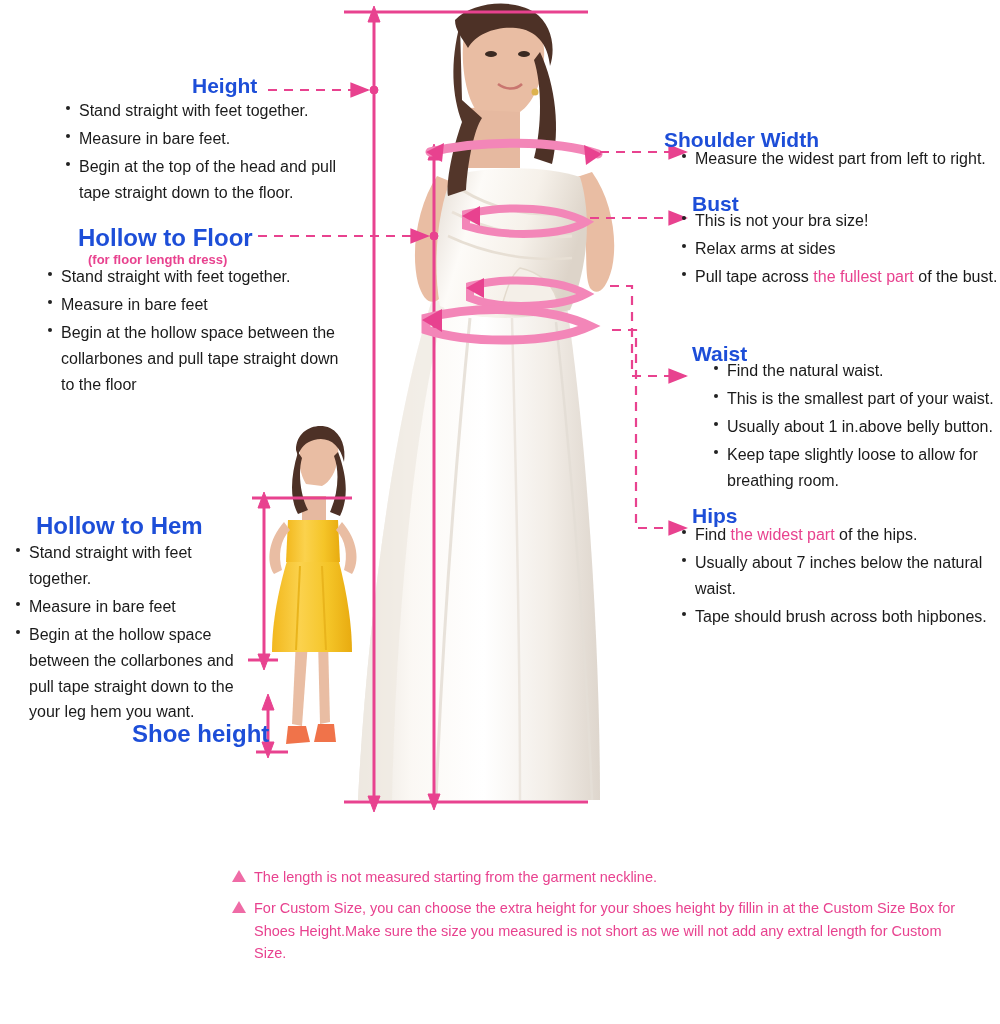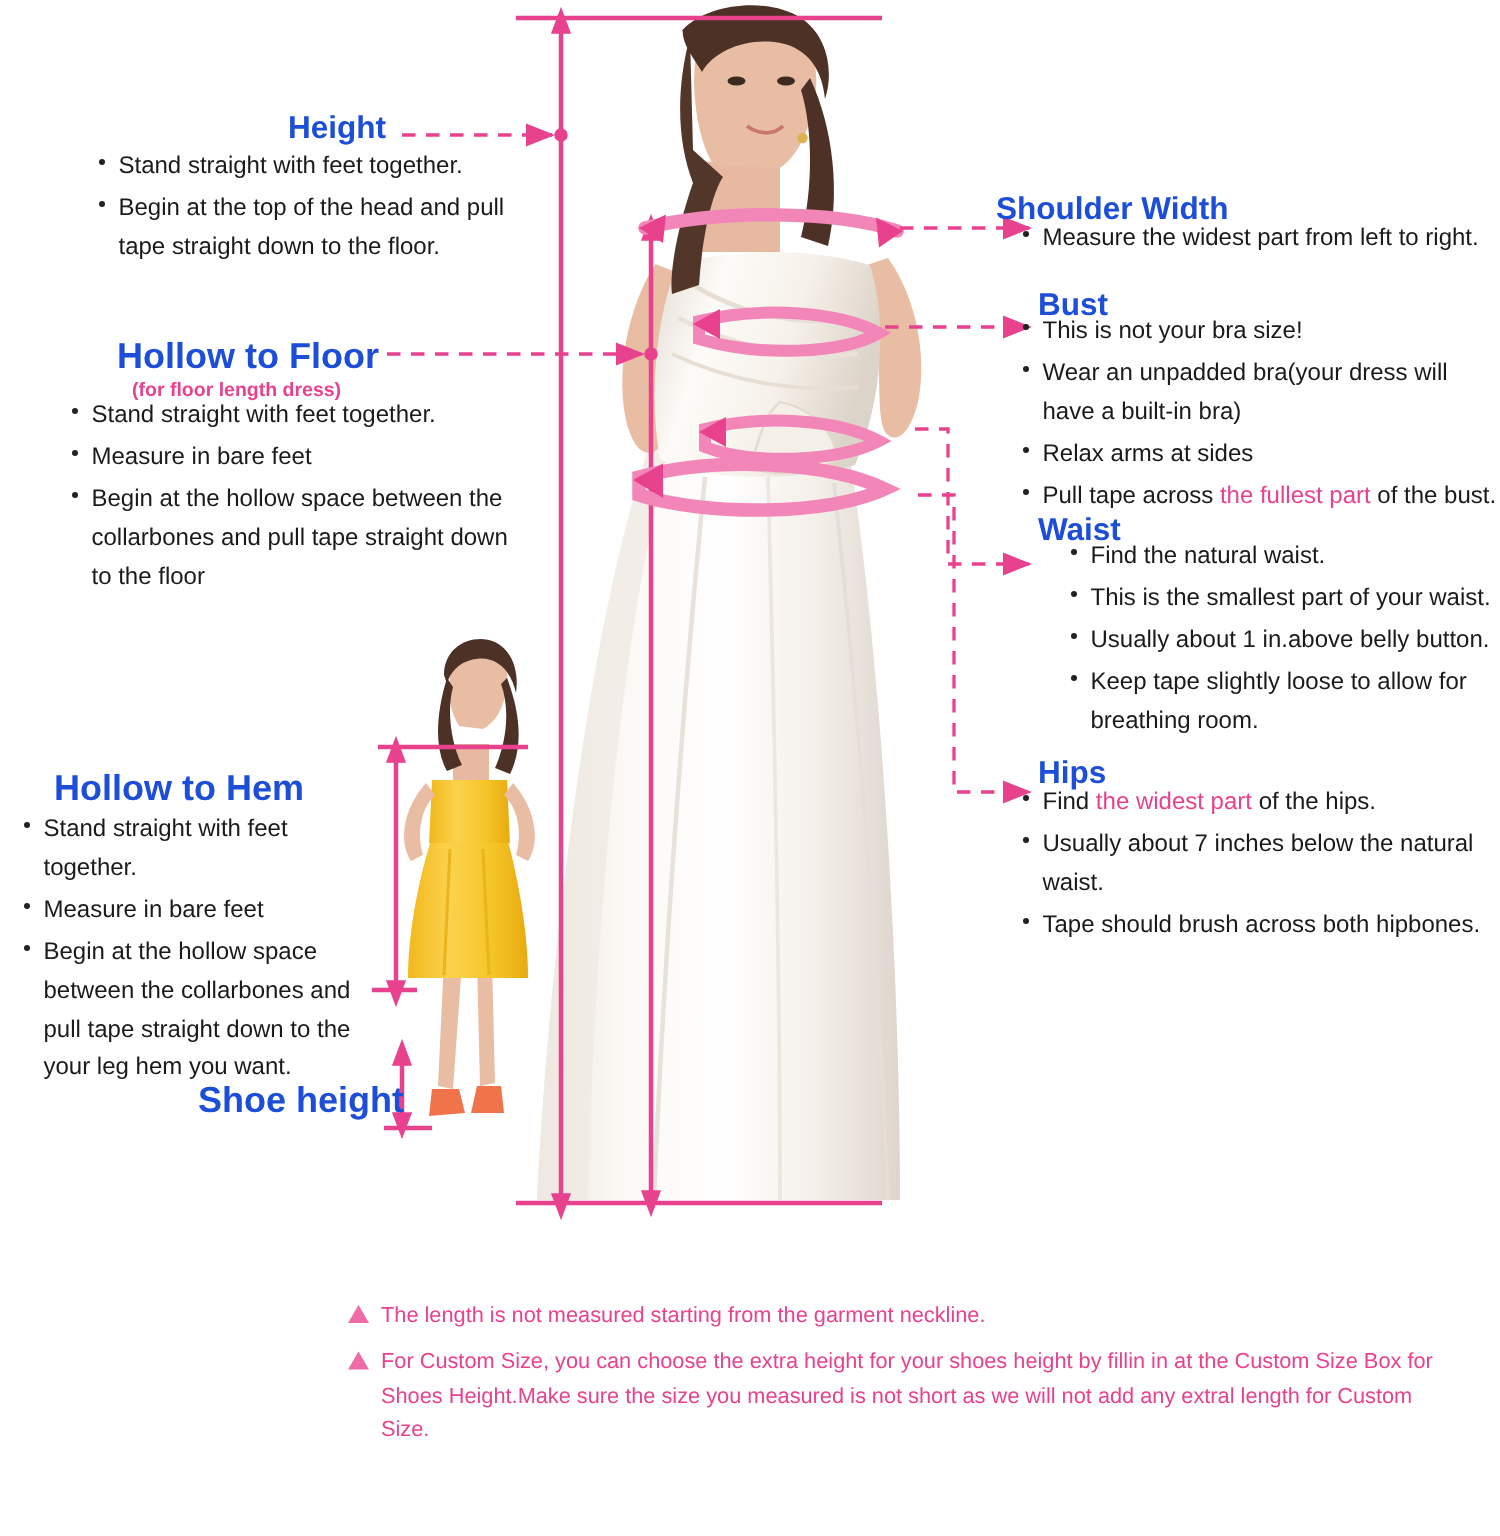--- a/index.html
+++ b/index.html
@@ -231,20 +231,21 @@
     <polygon points="268,758 262,742 274,742" fill="#e8428f"></polygon>
     <line x1="256" y1="752" x2="288" y2="752" stroke-width="3"></line>
   </g>
 </svg>
 
 <div class="abs" style="left:192px; top:74px;">
   <div class="heading h-big">Height</div>
 </div>
 <div class="abs bullets" style="left:64px; top:98px; width:300px;">
   <div class="li">Stand straight with feet together.</div>
+  <div class="li">Measure in bare feet.</div>
   <div class="li">Begin at the top of the head and pull tape straight down to the floor.</div>
 </div>
 
 <div class="abs" style="left:78px; top:224px;">
   <div class="heading h-mid">Hollow to Floor</div>
   <div class="sub-note" style="margin-top:0; margin-left:10px;">(for floor length dress)</div>
 </div>
 <div class="abs bullets" style="left:46px; top:264px; width:300px;">
   <div class="li">Stand straight with feet together.</div>
   <div class="li">Measure in bare feet</div>
@@ -269,21 +270,20 @@
 </div>
 <div class="abs bullets" style="left:680px; top:146px; width:320px;">
   <div class="li">Measure the widest part from left to right.</div>
 </div>
 
 <div class="abs" style="left:692px; top:192px;">
   <div class="heading h-big">Bust</div>
 </div>
 <div class="abs bullets" style="left:680px; top:208px; width:320px;">
   <div class="li">This is not your bra size!</div>
-  <div class="li">Wear an unpadded bra(your dress will have a built-in bra)</div>
   <div class="li">Relax arms at sides</div>
   <div class="li">Pull tape across <span class="hl">the fullest part</span> of the bust.</div>
 </div>
 
 <div class="abs" style="left:692px; top:342px;">
   <div class="heading h-big">Waist</div>
 </div>
 <div class="abs bullets" style="left:712px; top:358px; width:320px;">
   <div class="li">Find the natural waist.</div>
   <div class="li">This is the smallest part of your waist.</div>

